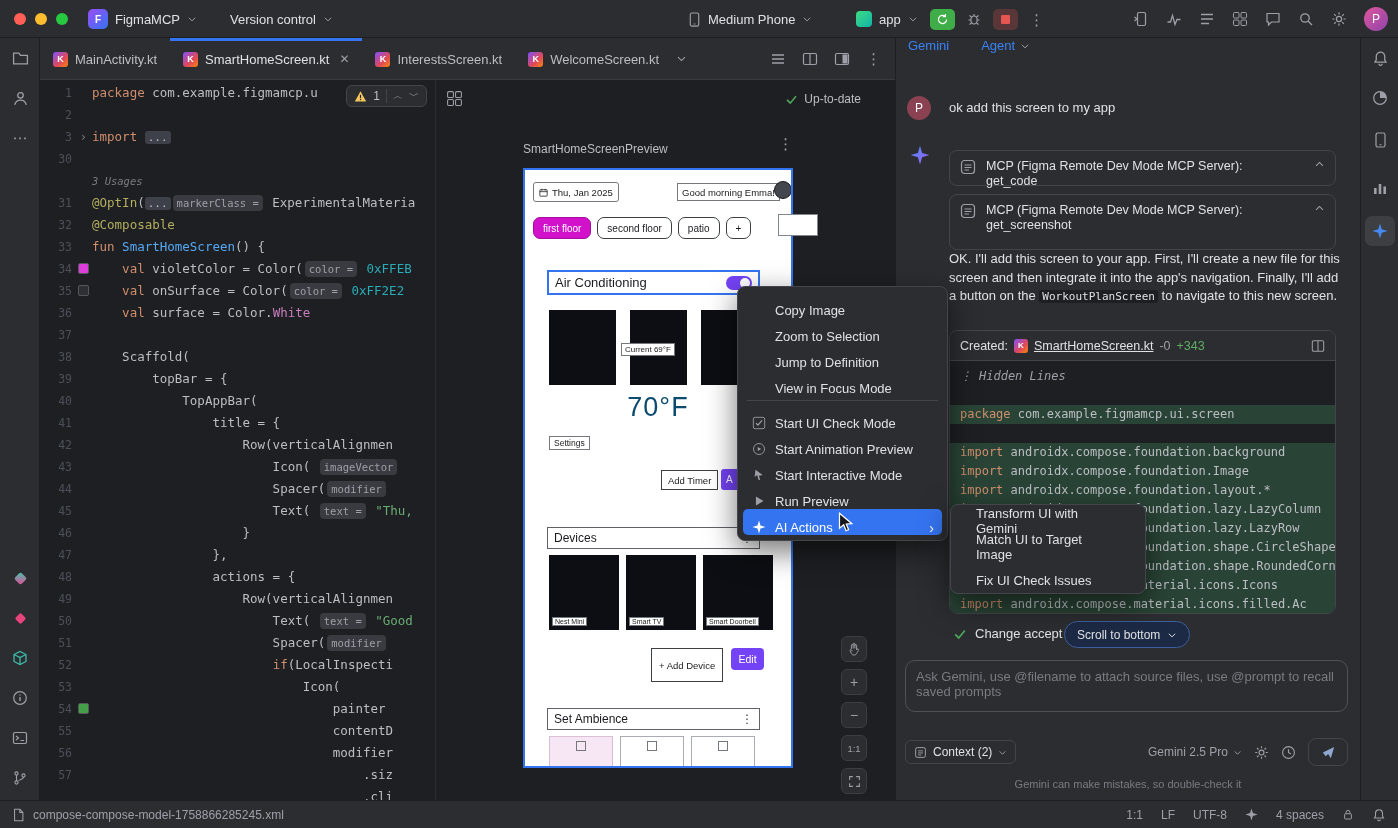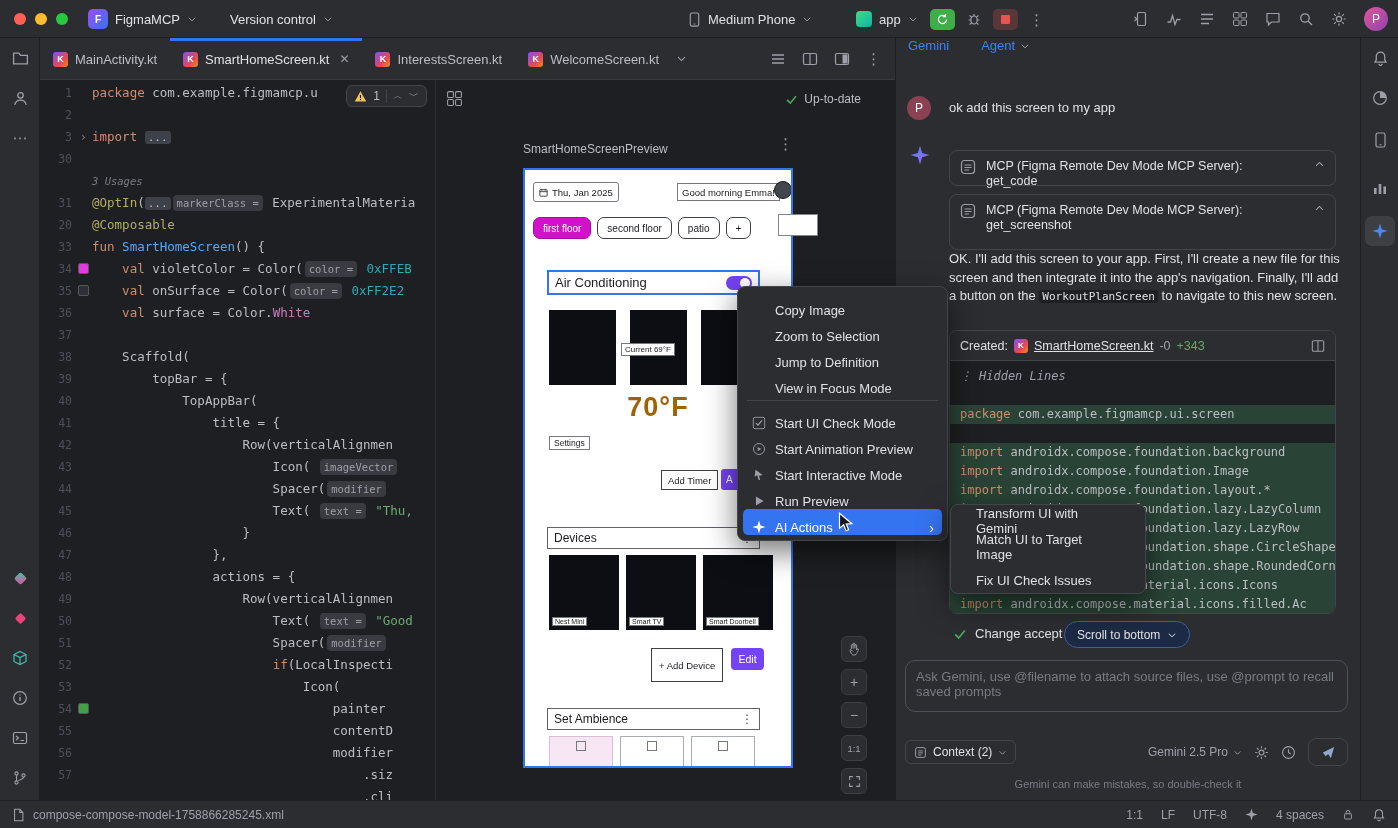--- a/index.html
+++ b/index.html
@@ -75,21 +75,21 @@
 .ph-sec{position:absolute;display:flex;align-items:center;justify-content:space-between;padding:0 6px;background:#fff}
 .ph-sec.ac{left:22px;top:100px;width:213px;height:25px;border:2px solid #3574f0;font-size:13px}
 .ph-sec.plain{border:1px solid #5f6368;font-size:12px;height:22px;width:213px;left:22px}
 .ph-k{color:#3c4043;font-size:12px;line-height:1}
 .ph-toggle{width:26px;height:14px;border-radius:7px;background:#7443f5;position:relative}
 .ph-toggle::after{content:"";position:absolute;right:2px;top:2px;width:10px;height:10px;border-radius:50%;background:#fff}
 .ph-accards{position:absolute;left:24px;top:140px;width:222px;height:75px;display:flex;gap:14px}
 .ph-dark{background:#0d0e13}
 .ac1{width:72px}.ac2{width:62px}.ac3{width:76px}
 .ph-current{position:absolute;left:72px;top:33px;padding:1px 3px;font-size:8px;background:#fff;border:1px solid #75797e;white-space:nowrap}
-.ph-temp{position:absolute;left:0;width:100%;top:222px;text-align:center;font-size:27px;font-weight:700;color:#a16207;letter-spacing:1px}
+.ph-temp{position:absolute;left:0;width:100%;top:222px;text-align:center;font-size:27px;font-weight:400;color:#0c4a6e;letter-spacing:1px}
 .ph-settings{position:absolute;left:24px;top:266px;padding:1px 4px;font-size:8.5px;border:1px solid #75797e;background:#fff}
 .ph-addtimer{position:absolute;left:136px;top:300px;height:20px;display:flex;align-items:center;padding:0 6px;border:1px solid #3c4043;font-size:9.5px;background:#fff}
 .ph-apply{position:absolute;left:196px;top:299px;width:30px;height:21px;border-radius:3px;background:#7443f5;color:#fff;font-size:10px;display:flex;align-items:center;padding-left:5px}
 .ph-devcards{position:absolute;left:24px;top:385px;display:flex;gap:7px}
 .ph-devcard{width:70px;height:75px;background:#0d0e13;position:relative}
 .ph-devlabel{position:absolute;left:3px;bottom:4px;background:#fff;border:1px solid #75797e;font-size:7px;padding:0 2px;color:#1b1b1f;white-space:nowrap}
 .ph-adddev{position:absolute;left:126px;top:478px;height:22px;display:flex;align-items:center;padding:16px 7px;border:1px solid #3c4043;font-size:9.5px;background:#fff}
 .ph-edit{position:absolute;left:206px;top:478px;width:33px;height:22px;border-radius:4px;background:#7443f5;color:#fff;font-size:10.5px;display:flex;align-items:center;justify-content:center}
 .ph-ambcards{position:absolute;left:24px;top:566px;display:flex;gap:7px}
 .ph-amb{width:64px;height:34px;border:1px solid #a9adb3;background:#fff;display:flex;justify-content:center;padding-top:4px}
@@ -357,21 +357,21 @@
   </div>
 
   <div class="editor">
     <div>
         <div class="ed-line"><span class="ed-gutter"><span class="ed-num">1</span></span><span class="ed-code"><span class="tk-kw">package</span><span class="tk-txt"> com.example.figmamcp.u</span></span></div>
         <div class="ed-line"><span class="ed-gutter"><span class="ed-num">2</span></span><span class="ed-code"></span></div>
         <div class="ed-line"><span class="ed-gutter"><span class="ed-num">3</span><span class="ed-fold">›</span></span><span class="ed-code"><span class="tk-kw">import</span><span class="tk-txt"> </span><span class="tk-fold">...</span></span></div>
         <div class="ed-line"><span class="ed-gutter"><span class="ed-num">30</span></span><span class="ed-code"></span></div>
         <div class="ed-line"><span class="ed-gutter"><span class="ed-num"></span></span><span class="ed-code"><span class="ed-inlay">3 Usages</span></span></div>
         <div class="ed-line"><span class="ed-gutter"><span class="ed-num">31</span></span><span class="ed-code"><span class="tk-ann">@OptIn</span><span class="tk-txt">(</span><span class="tk-fold">...</span><span class="tk-hint">markerClass =</span><span class="tk-txt"> ExperimentalMateria</span></span></div>
-        <div class="ed-line"><span class="ed-gutter"><span class="ed-num">20</span></span><span class="ed-code"><span class="tk-ann">@Composable</span></span></div>
+        <div class="ed-line"><span class="ed-gutter"><span class="ed-num">32</span></span><span class="ed-code"><span class="tk-ann">@Composable</span></span></div>
         <div class="ed-line"><span class="ed-gutter"><span class="ed-num">33</span></span><span class="ed-code"><span class="tk-kw">fun</span><span class="tk-txt"> </span><span class="tk-fn">SmartHomeScreen</span><span class="tk-txt">() {</span></span></div>
         <div class="ed-line"><span class="ed-gutter"><span class="ed-num">34</span><span class="ed-swatch" style="background: rgb(222, 61, 219);"></span></span><span class="ed-code"><span class="tk-txt">    </span><span class="tk-kw">val</span><span class="tk-txt"> violetColor = Color(</span><span class="tk-hint">color =</span><span class="tk-txt"> </span><span class="tk-num">0xFFEB</span></span></div>
         <div class="ed-line"><span class="ed-gutter"><span class="ed-num">35</span><span class="ed-swatch" style="background: rgb(46, 46, 53);"></span></span><span class="ed-code"><span class="tk-txt">    </span><span class="tk-kw">val</span><span class="tk-txt"> onSurface = Color(</span><span class="tk-hint">color =</span><span class="tk-txt"> </span><span class="tk-num">0xFF2E2</span></span></div>
         <div class="ed-line"><span class="ed-gutter"><span class="ed-num">36</span></span><span class="ed-code"><span class="tk-txt">    </span><span class="tk-kw">val</span><span class="tk-txt"> surface = Color.</span><span class="tk-prop">White</span></span></div>
         <div class="ed-line"><span class="ed-gutter"><span class="ed-num">37</span></span><span class="ed-code"></span></div>
         <div class="ed-line"><span class="ed-gutter"><span class="ed-num">38</span></span><span class="ed-code"><span class="tk-txt">    Scaffold(</span></span></div>
         <div class="ed-line"><span class="ed-gutter"><span class="ed-num">39</span></span><span class="ed-code"><span class="tk-txt">        topBar = {</span></span></div>
         <div class="ed-line"><span class="ed-gutter"><span class="ed-num">40</span></span><span class="ed-code"><span class="tk-txt">            TopAppBar(</span></span></div>
         <div class="ed-line"><span class="ed-gutter"><span class="ed-num">41</span></span><span class="ed-code"><span class="tk-txt">                title = {</span></span></div>
         <div class="ed-line"><span class="ed-gutter"><span class="ed-num">42</span></span><span class="ed-code"><span class="tk-txt">                    Row(verticalAlignmen</span></span></div>

